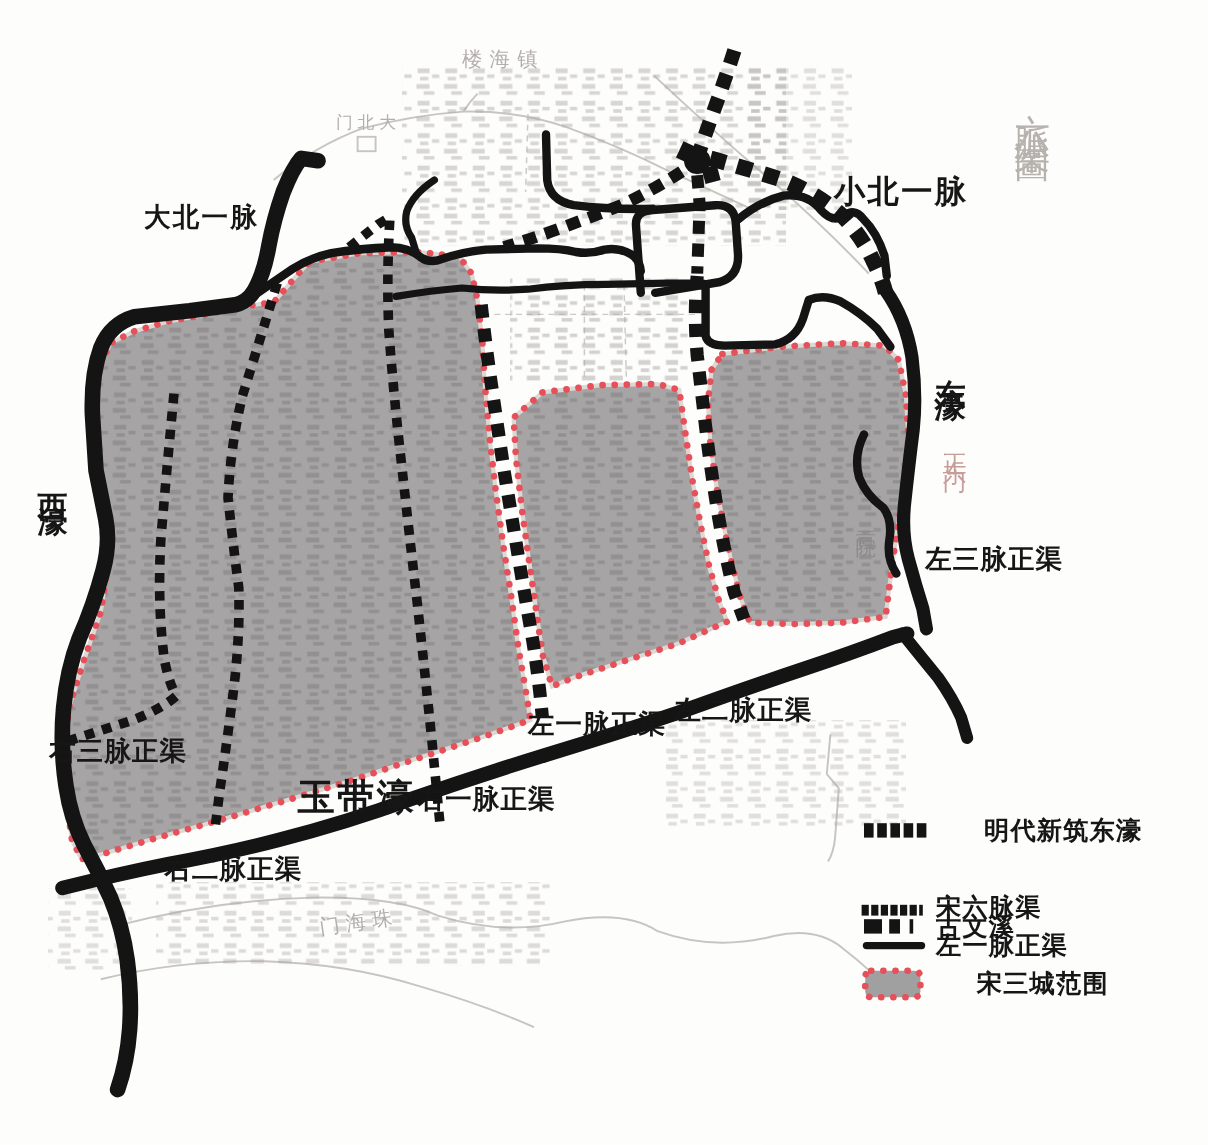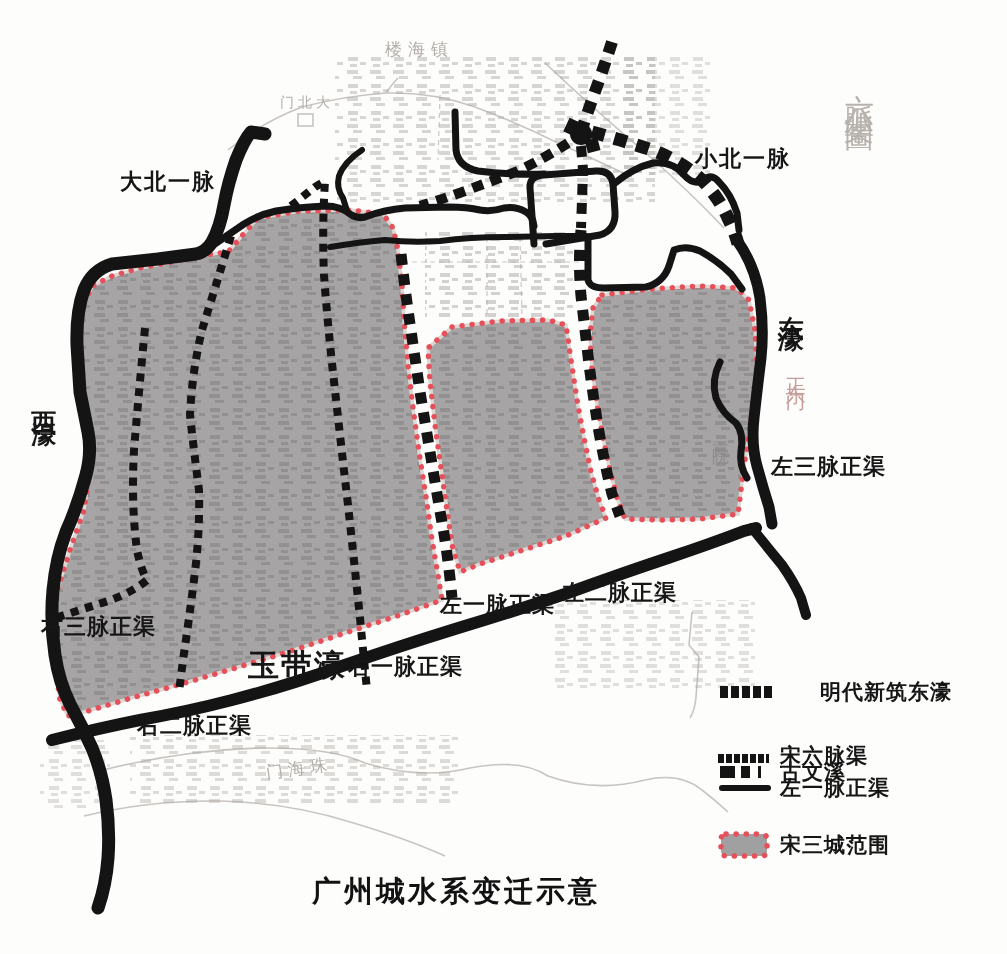--- a/index.html
+++ b/index.html
@@ -146,21 +146,21 @@
   </g>
 
   <g fill="#141414">
     <circle cx="581" cy="134" r="11"></circle>
     <rect x="566" y="120" width="15" height="15" transform="rotate(25 573 127)"></rect>
     <rect x="586" y="139" width="13" height="13" transform="rotate(-15 592 145)"></rect>
   </g>
 </svg>
 
 <div class="maplabel" style="left:120px;top:170px;font-size:22px;letter-spacing:2px;">大北一脉</div>
-<div class="maplabel" style="left:695px;top:147px;font-size:22px;letter-spacing:2px;">小北一脉</div>
+<div class="maplabel" style="left:695px;top:147px;font-size:26px;letter-spacing:2px;">小北一脉</div>
 <div class="maplabel vert" style="left:30px;top:392px;font-size:25px;letter-spacing:8px;">西濠</div>
 <div class="maplabel vert" style="left:777px;top:294px;font-size:26px;letter-spacing:9px;">东濠</div>
 <div class="maplabel" style="left:771px;top:455px;font-size:22px;letter-spacing:1px;">左三脉正渠</div>
 <div class="maplabel" style="left:562px;top:581px;font-size:22px;letter-spacing:1px;">左二脉正渠</div>
 <div class="maplabel" style="left:440px;top:593px;font-size:22px;letter-spacing:1px;">左一脉正渠</div>
 <div class="maplabel" style="left:348px;top:655px;font-size:22px;letter-spacing:1px;">右一脉正渠</div>
 <div class="maplabel" style="left:248px;top:649px;font-size:31px;letter-spacing:2px;">玉带濠</div>
 <div class="maplabel" style="left:137px;top:714px;font-size:22px;letter-spacing:1px;">右二脉正渠</div>
 <div class="maplabel" style="left:41px;top:615px;font-size:22px;letter-spacing:1px;">右三脉正渠</div>
 
@@ -207,24 +207,23 @@
       </g>
     </svg>
     <span class="legend-label">宋六脉渠</span>
   </div>
   <div class="legend-row" style="left:716px;top:774px;">
     <svg width="58" height="24">
       <rect x="3" y="9" width="52" height="6" rx="3" fill="#141414"></rect>
     </svg>
     <span class="legend-label">左一脉正渠</span>
   </div>
-  <div class="legend-row" style="left:714px;top:827px;">
+  <div class="legend-row" style="left:714px;top:802px;gap:34px;">
     <svg width="60" height="36">
       <rect x="7" y="7" width="46" height="22" rx="5" fill="#a1a0a0"></rect>
       <rect x="7" y="7" width="46" height="22" rx="5" fill="none" stroke="#e6505a" stroke-width="5.5" stroke-linecap="round" stroke-dasharray="0.1 10"></rect>
     </svg>
     <span class="legend-label">宋三城范围</span>
   </div>
 </div>
 
-<div id="map-title">广州城水系变迁示意</div>
 
 </div>
 
 </body></html>

